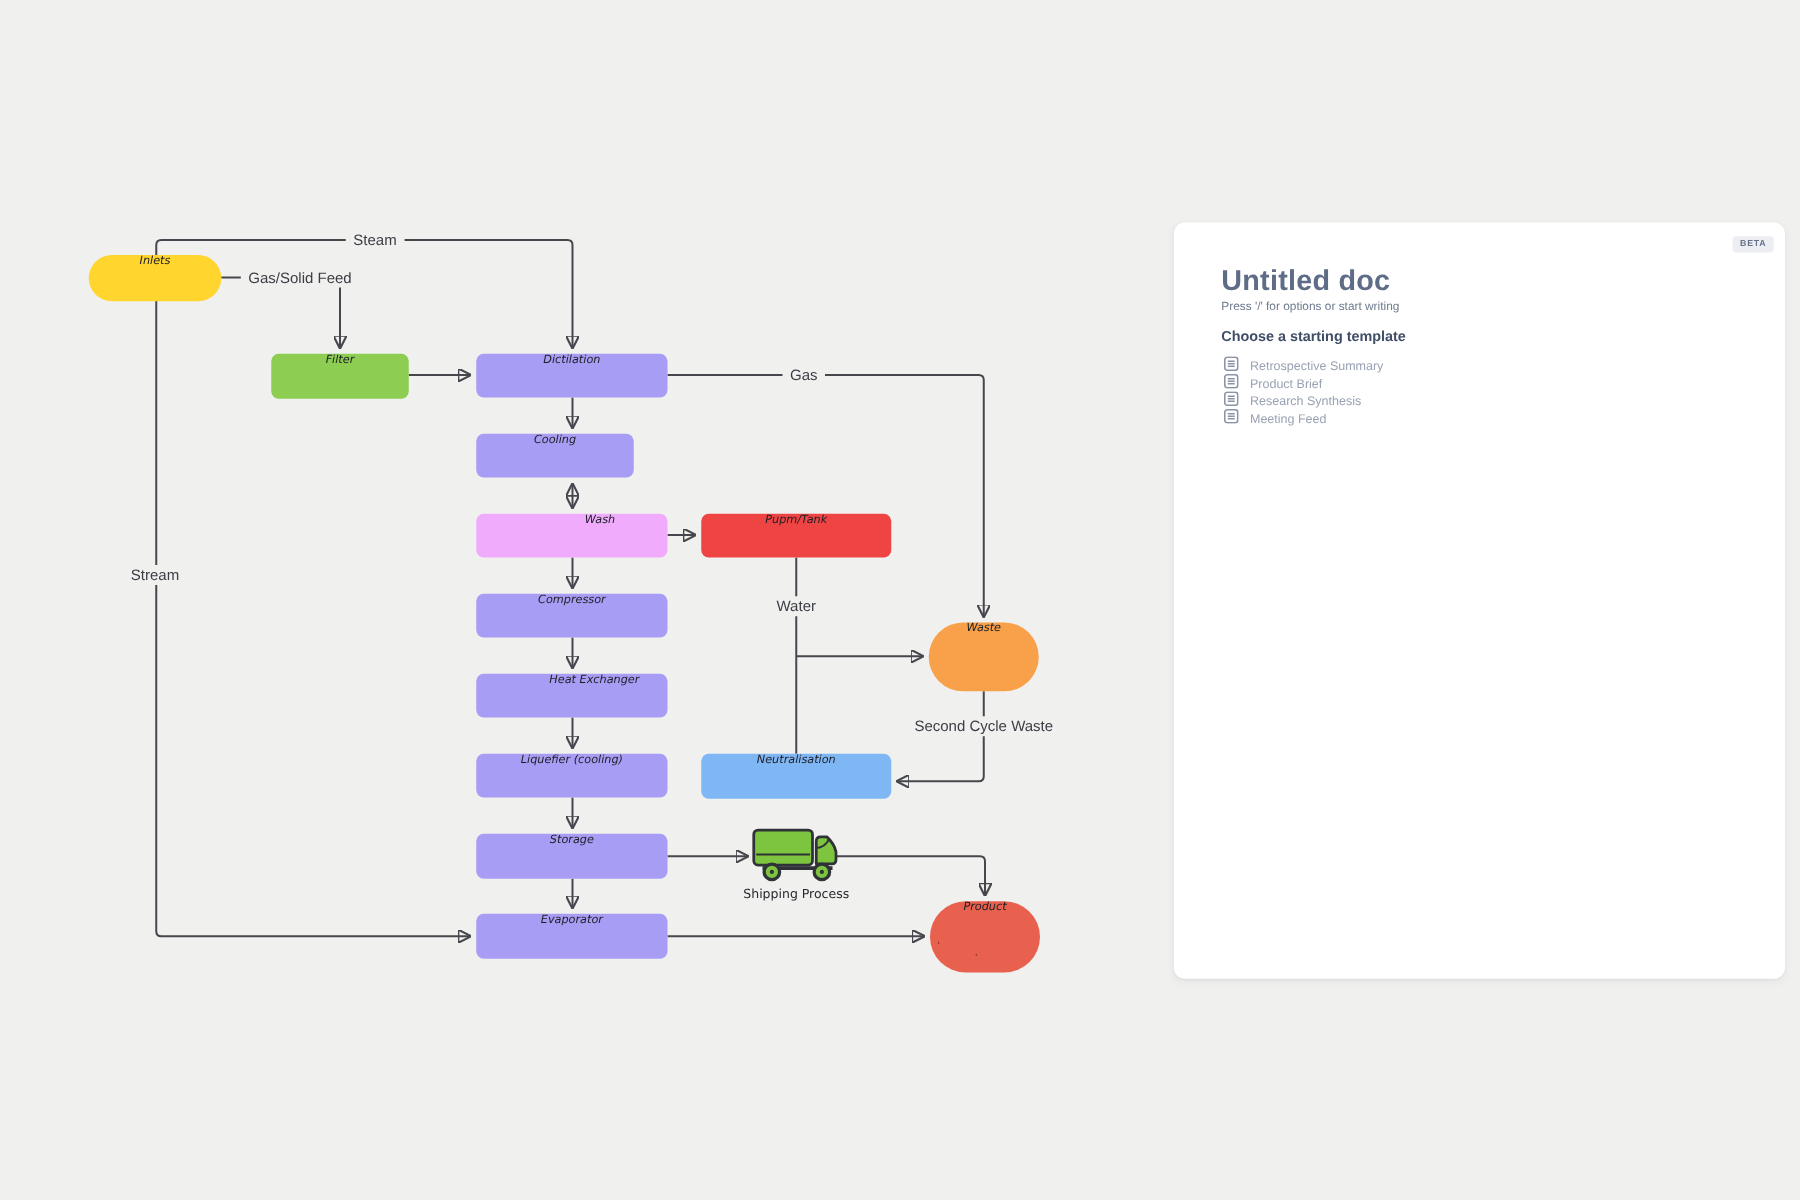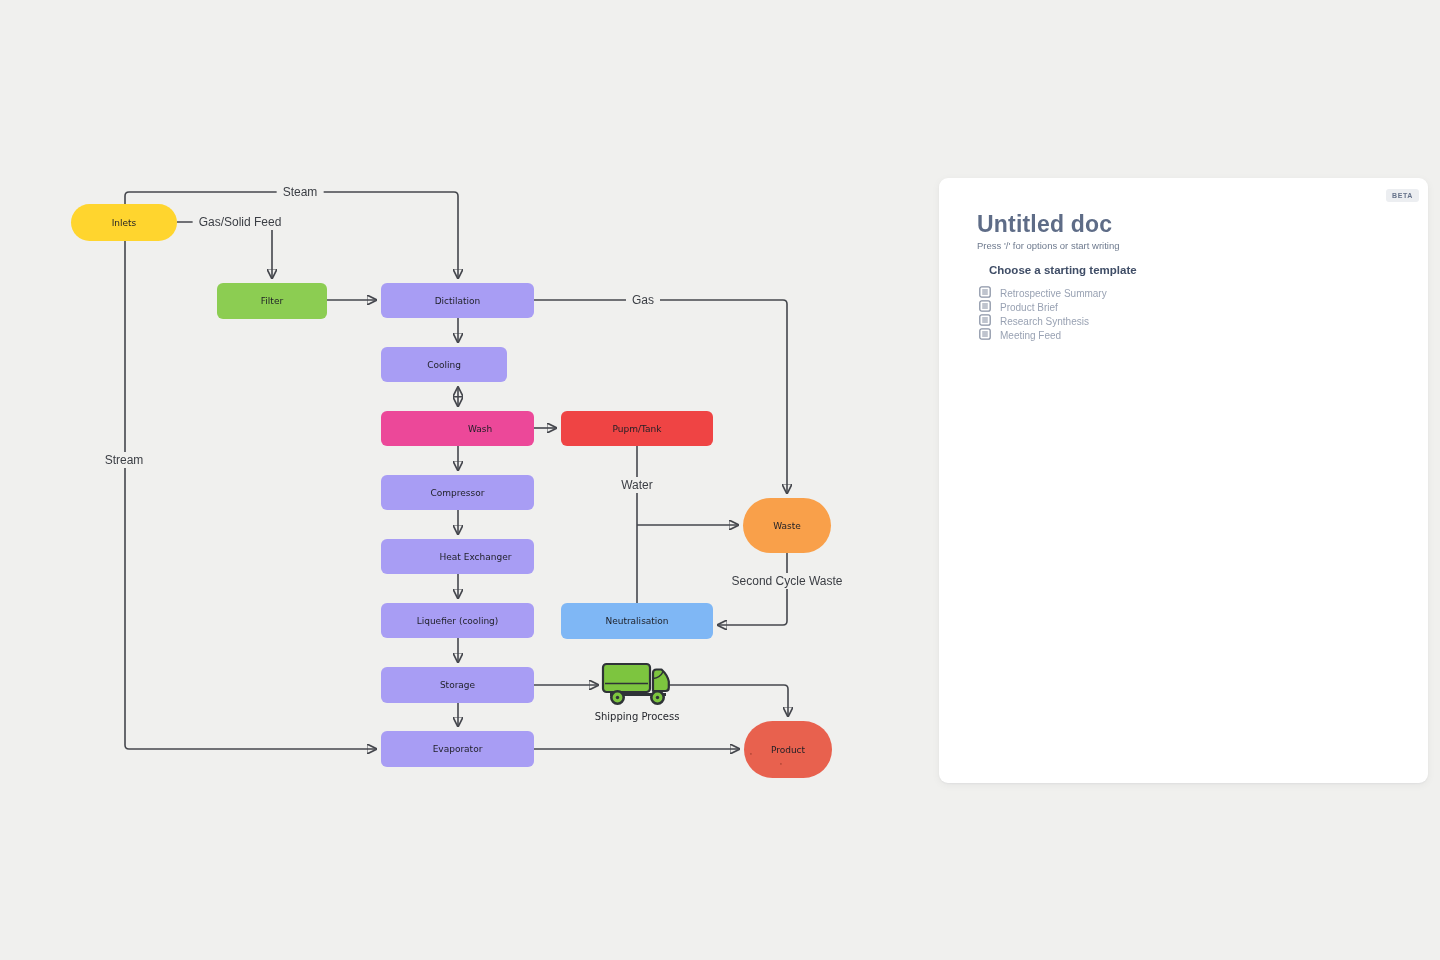--- a/index.html
+++ b/index.html
@@ -11,25 +11,26 @@
   }
   .canvas { position:relative; width:1440px; height:960px; }
 
   
   svg.wires { position:absolute; left:0; top:0; }
   svg.wires path { fill:none; stroke:#45474D; stroke-width:1.6px; }
 
   
   .node {
     position:absolute;
-    display:flex; align-items:center; justify-content:center;
+    display:flex; align-items:flex-start; justify-content:center;
     font-family:"DejaVu Sans", sans-serif;
     font-size:9px; color:#1E1F26;
     border-radius:6px;
     text-align:center;
+    font-style:italic;
   }
   .node.pill { border-radius:999px; }
 
   
   .edge-label {
     position:absolute;
     transform:translate(-50%,-50%);
     background:#F0F0EE;
     color:#3B3E44;
     font-size:12px;
@@ -68,21 +69,21 @@
   .doc-title {
     position:absolute; left:38px; top:33px;
     font-size:23px; font-weight:bold; color:#5E6C87;
     letter-spacing:0.2px;
   }
   .doc-hint {
     position:absolute; left:38px; top:62px;
     font-size:9.5px; color:#6E7A8E;
   }
   .tpl-heading {
-    position:absolute; left:50px; top:86px;
+    position:absolute; left:38px; top:86px;
     font-size:11.5px; font-weight:bold; color:#3F4D66;
   }
   .tpl-list {
     position:absolute; left:40px; top:108px;
     display:flex; flex-direction:column; 
   }
   .tpl-row {
     display:flex; align-items:center; gap:9px;
     height:14px; cursor:pointer;
   }
@@ -125,21 +126,21 @@
   </div>
   <div class="node" style="left: 217px; top: 283px; width: 110px; height: 36px; background-color: rgb(140, 205, 82);">
     <span>Filter</span>
   </div>
   <div class="node" style="left: 381px; top: 283px; width: 153px; height: 35px; background-color: rgb(168, 157, 244);">
     <span>Dictilation</span>
   </div>
   <div class="node" style="left: 381px; top: 347px; width: 126px; height: 35px; background-color: rgb(168, 157, 244);">
     <span>Cooling</span>
   </div>
-  <div class="node" style="left: 381px; top: 411px; width: 153px; height: 35px; background-color: #ec4899; padding-left: 45px;">
+  <div class="node" style="left: 381px; top: 411px; width: 153px; height: 35px; background-color: #f0abfc; padding-left: 45px;">
     <span>Wash</span>
   </div>
   <div class="node" style="left: 561px; top: 411px; width: 152px; height: 35px; background-color: #ef4444;">
     <span>Pupm/Tank</span>
   </div>
   <div class="node" style="left: 381px; top: 475px; width: 153px; height: 35px; background-color: rgb(168, 157, 244);">
     <span>Compressor</span>
   </div>
   <div class="node" style="left: 381px; top: 539px; width: 153px; height: 35px; background-color: rgb(168, 157, 244); padding-left: 36px;">
     <span>Heat Exchanger</span>

